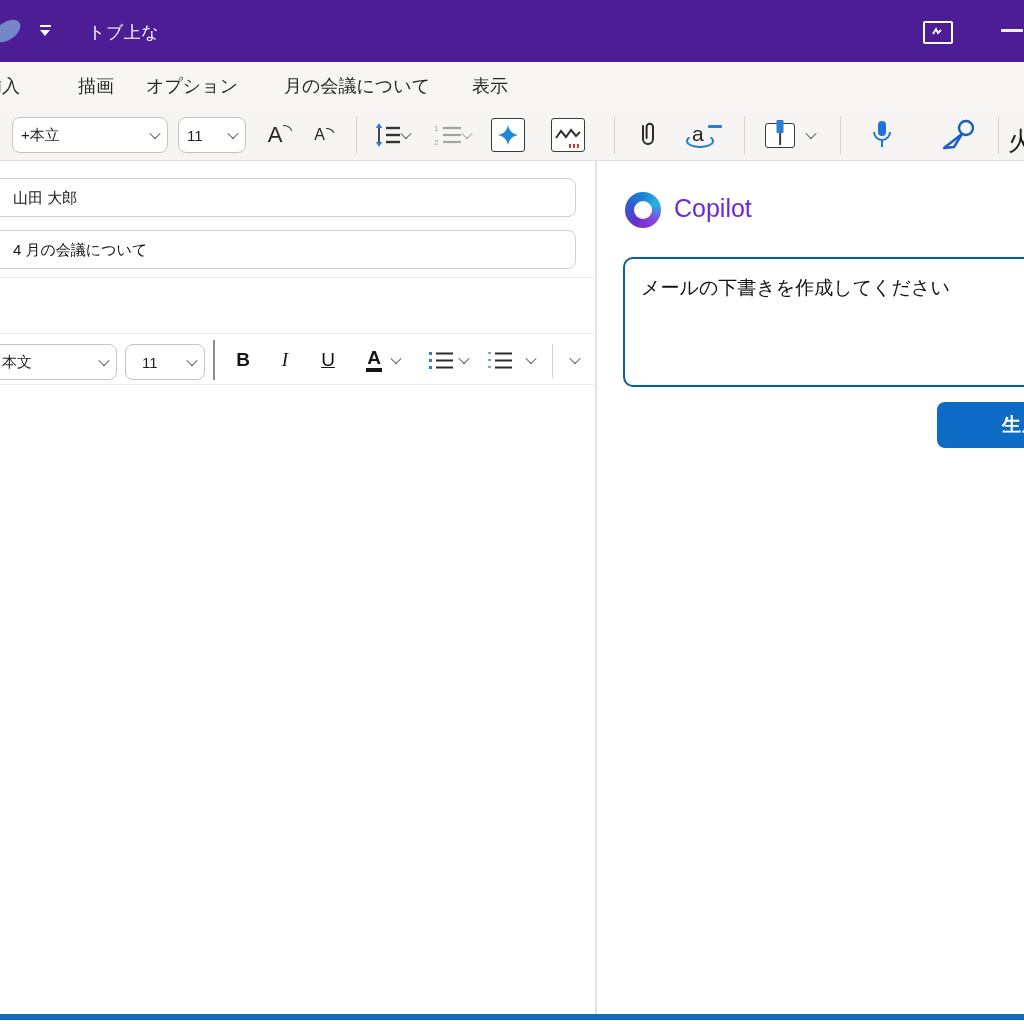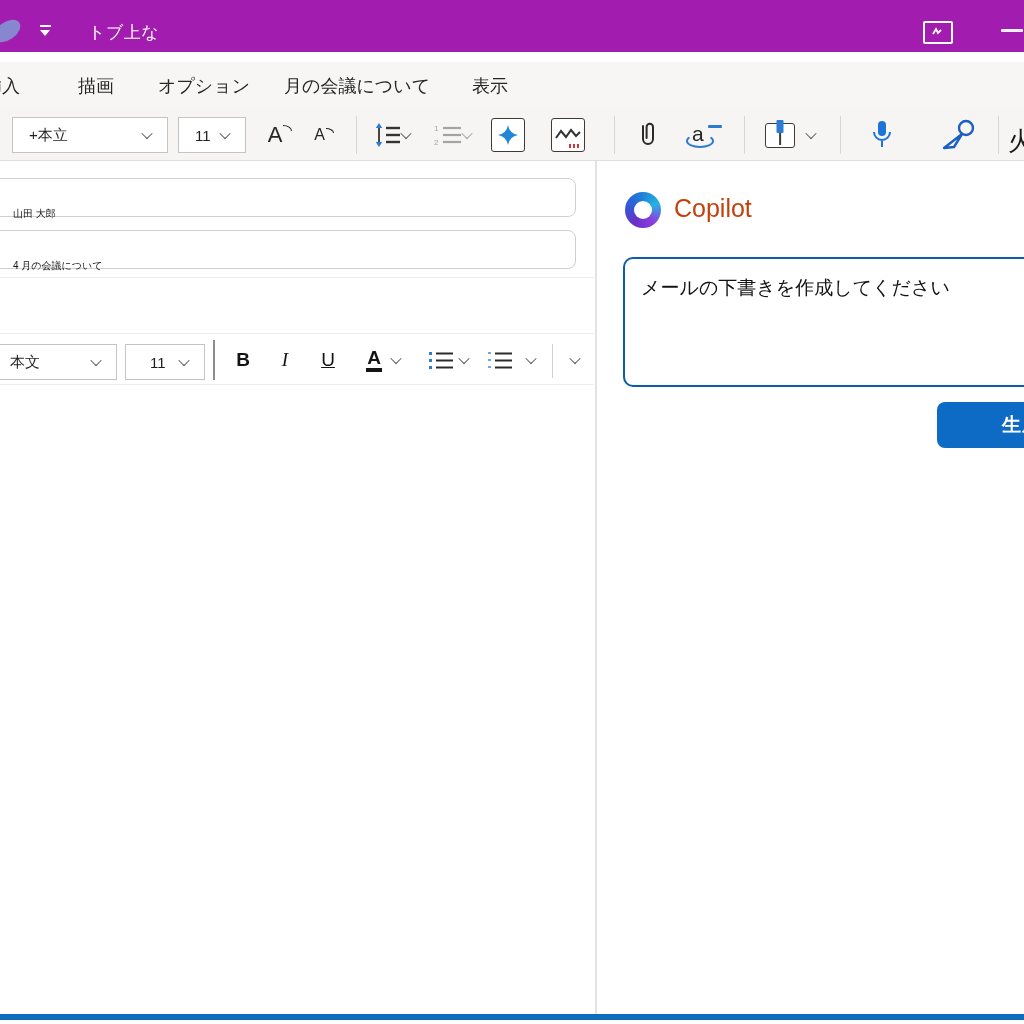--- a/index.html
+++ b/index.html
@@ -1,38 +1,38 @@
 <!DOCTYPE html>
 <html><head>
 <meta charset="utf-8">
 <style>
   * { margin:0; padding:0; box-sizing:border-box; }
   html,body { width:1024px; height:1024px; }
   body { font-family:"Liberation Sans","DejaVu Sans",sans-serif; background:#fff; }
   #app { position:relative; width:1024px; height:1024px; overflow:hidden; background:#fff; }
 
   
-  .titlebar { position:absolute; left:0; top:0; width:1024px; height:52px; background:#a21caf; }
+  .titlebar { position:absolute; left:0; top:0; width:1024px; height:62px; background:#4c1d95; }
   .corner-blob { position:absolute; left:-8px; top:22px; width:30px; height:18px; background:#7fa9da; opacity:.75; border-radius:50%; transform:rotate(-35deg); }
   .qat-btn { position:absolute; left:36px; top:22px; width:22px; height:20px; cursor:pointer; }
   .qat-btn .bar { position:absolute; left:4px; top:3px; width:11px; height:2px; background:#fff; }
   .qat-btn .tri { position:absolute; left:4px; top:8px; width:0; height:0; border-left:5.5px solid transparent; border-right:5.5px solid transparent; border-top:6px solid #fff; }
   .win-title { position:absolute; left:88px; top:21px; color:#fff; font-size:17px; letter-spacing:.5px; }
   .win-icon-btn { position:absolute; left:923px; top:21px; width:30px; height:23px; border:2px solid #fff; border-radius:2px; background:transparent; }
   .win-icon-btn .glyph { position:absolute; left:6px; top:4px; width:12px; height:10px; }
   .win-icon-btn .glyph svg { display:block; }
   .minimize-btn { position:absolute; left:1001px; top:29px; width:22px; height:3px; background:#e9f2fb; border-radius:1px; }
 
   
   .tabs-row { position:absolute; left:0; top:62px; width:1024px; height:48px; background:#f7f6f5; }
   .tab { position:absolute; top:12px; font-size:18px; color:#262626; white-space:nowrap; cursor:pointer; }
 
   
   .toolbar { position:absolute; left:0; top:110px; width:1024px; height:51px; background:#f6f5f4; border-bottom:1px solid #e0dedd; }
-  .dd { position:absolute; top:7px; height:36px; background:#fff; border:1px solid #c6c4c2; border-radius:0; display:flex; align-items:center; padding:0 16px; cursor:pointer; }
+  .dd { position:absolute; top:7px; height:36px; background:#fff; border:1px solid #c6c4c2; border-radius:8px; display:flex; align-items:center; padding:0 8px; cursor:pointer; }
   .dd .dd-text { font-size:15px; color:#1f1f1f; flex:1; white-space:nowrap; overflow:hidden; }
   .chv { display:inline-block; width:8px; height:8px; border-left:1.6px solid #5c5b59; border-bottom:1.6px solid #5c5b59; transform:rotate(-45deg) translate(1px,-1px); flex:none; }
   .tb-btn { position:absolute; top:7px; height:36px; display:flex; align-items:center; justify-content:center; cursor:pointer; border-radius:4px; }
   .tb-sep { position:absolute; top:6px; width:1px; height:38px; background:#d8d6d4; }
   .fontA { font-size:22px; color:#262626; line-height:1; }
   .fontA.small { font-size:16px; }
   .arc-up { display:inline-block; width:9px; height:6px; border:1.7px solid #262626; border-bottom:none; border-left:none; border-radius:0 100% 0 0; margin:-14px 0 0 1px; }
   .arc-dn { display:inline-block; width:8px; height:5px; border:1.5px solid #262626; border-bottom:none; border-left:none; border-radius:0 100% 0 0; margin:-10px 0 0 1px; }
   .boxed-icon { width:34px; height:34px; border:1.6px solid #3c3b39; border-radius:3px; background:#fff; display:flex; align-items:center; justify-content:center; position:relative; }
   .red-marks { position:absolute; right:3px; bottom:3px; width:12px; height:4px; background:repeating-linear-gradient(90deg,#d13438 0 2px,transparent 2px 4px); }
@@ -41,39 +41,39 @@
   .a-bar { position:absolute; right:2px; top:6px; width:14px; height:2.5px; background:#2b7cd3; border-radius:1px; }
   .split-rect { width:30px; height:25px; border:1.8px solid #3c3b39; border-radius:3px; position:relative; background:#fff; }
   .split-rect .mid { position:absolute; left:50%; top:2px; bottom:2px; width:1.8px; background:#3c3b39; transform:translateX(-50%); }
   .split-rect .tab-blue { position:absolute; left:50%; top:-4px; width:7px; height:13px; background:#2b7cd3; transform:translateX(-50%); border-radius:1px; }
   .cut-glyph { position:absolute; left:1008px; top:14px; font-size:26px; color:#1a1a1a; width:16px; overflow:hidden; }
 
   
   .main { position:absolute; left:0; top:161px; width:1024px; height:853px; background:#fff; }
   .v-divider { position:absolute; left:595px; top:0; width:2px; height:853px; background:#e4e2e0; }
   .field { position:absolute; left:-24px; width:600px; height:39px; border:1px solid #d2d0ce; border-radius:8px; background:#fff; cursor:text; }
-  .field .fv { position:absolute; left:36px; top:16px; line-height:37px; font-size:10px; color:#141414; white-space:nowrap; }
+  .field .fv { position:absolute; left:36px; top:0; line-height:37px; font-size:15px; color:#141414; white-space:nowrap; }
   .hline { position:absolute; left:0; width:594px; height:1px; background:#ededeb; }
 
   
   .fmt { position:absolute; left:0; top:175px; width:594px; height:48px; background:#fff; }
   .fmt .dd { top:8px; }
   .fmt-btn { position:absolute; top:6px; height:36px; min-width:30px; display:flex; align-items:center; justify-content:center; cursor:pointer; border-radius:4px; }
   .b-label { font-size:19px; font-weight:800; color:#141414; }
   .i-label { font-size:19px; font-style:italic; font-family:"Liberation Serif","DejaVu Serif",serif; color:#141414; }
   .u-label { font-size:19px; text-decoration:underline; color:#141414; }
   .ac-label { font-size:19px; font-weight:600; color:#141414; border-bottom:4px solid #141414; line-height:1.1; padding:0 1px; }
   .fmt-sep-dark { position:absolute; left:213px; top:4px; width:2px; height:40px; background:#8f8d8b; }
   .fmt-sep { position:absolute; left:552px; top:8px; width:1px; height:34px; background:#d4d2d0; }
 
   
   .cp-logo { position:absolute; left:625px; top:31px; width:36px; height:36px; border-radius:50%;
              background:conic-gradient(from 210deg,#6b30c9,#3457d5,#1e7fd8,#27b2e0,#8b3fe0,#6b30c9); }
   .cp-logo::after { content:""; position:absolute; left:9px; top:9px; width:18px; height:18px; border-radius:50%; background:#fff; }
-  .cp-title { position:absolute; left:674px; top:33px; font-size:25px; color:#c2410c; }
+  .cp-title { position:absolute; left:674px; top:33px; font-size:25px; color:#6d28d9; }
   .cp-prompt { position:absolute; left:623px; top:96px; width:440px; height:130px; border:2px solid #0b5cab; border-radius:10px; background:#fff; cursor:text; }
   .cp-prompt .pv { position:absolute; left:16px; top:16px; font-size:19px; color:#111; white-space:nowrap; }
   .cp-generate { position:absolute; left:937px; top:241px; width:170px; height:46px; background:#0d6bc5; border:none; border-radius:8px; color:#fff; font-size:19px; font-weight:700; display:flex; align-items:center; justify-content:center; cursor:pointer; letter-spacing:1px; font-family:inherit; }
 
   
   .bottom-bar { position:absolute; left:0; top:1014px; width:1024px; height:6px; background:#0f6cbd; }
 
   svg { display:block; }
 </style>
 </head>
@@ -94,21 +94,21 @@
             <path d="M2 7 L5 2 L7 6 L10 3" stroke="#fff" stroke-width="1.8" fill="none"></path>
           </svg>
       </div>
     </div>
     <div class="minimize-btn"></div>
   </div>
 
   <div class="tabs-row">
     <div class="tab" style="left:-16px">挿入</div>
     <div class="tab" style="left:78px">描画</div>
-    <div class="tab" style="left:158px">オプション</div>
+    <div class="tab" style="left:146px">オプション</div>
     <div class="tab" style="left:284px">月の会議について</div>
     <div class="tab" style="left:472px">表示</div>
   </div>
 
   <div class="toolbar">
 
     <div class="dd" style="left:12px;width:156px">
       <span class="dd-text">+本立</span>
       <span class="chv"></span>
     </div>

